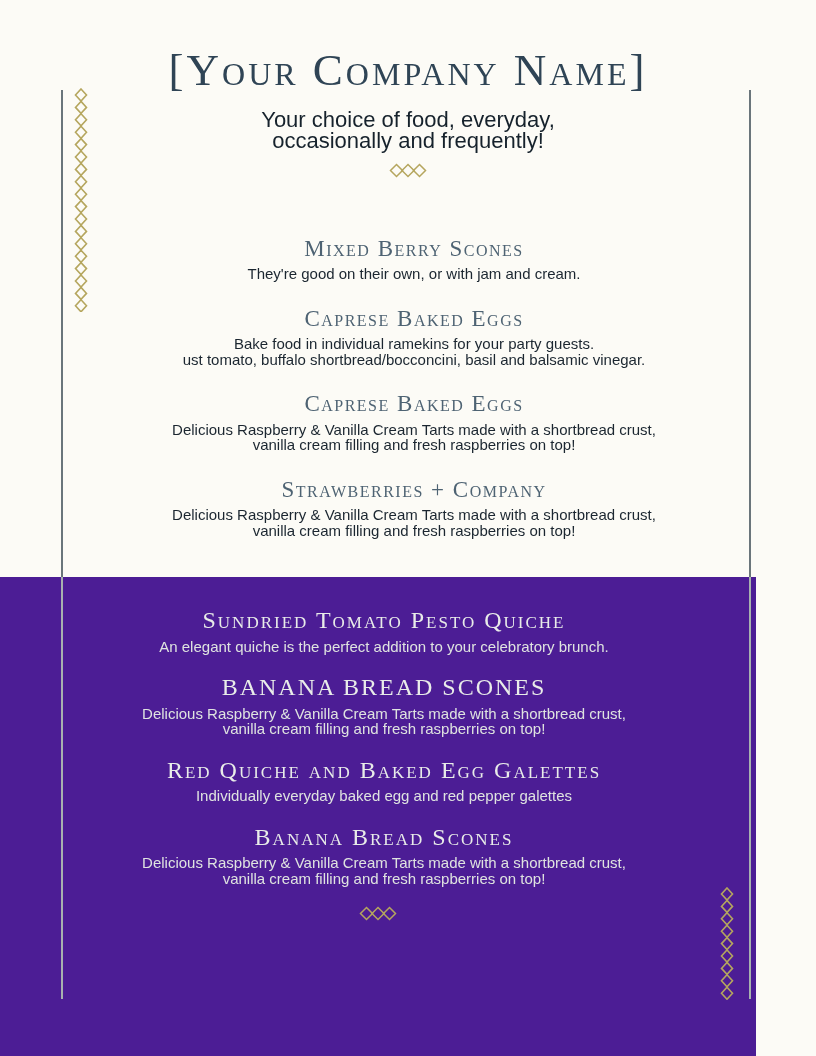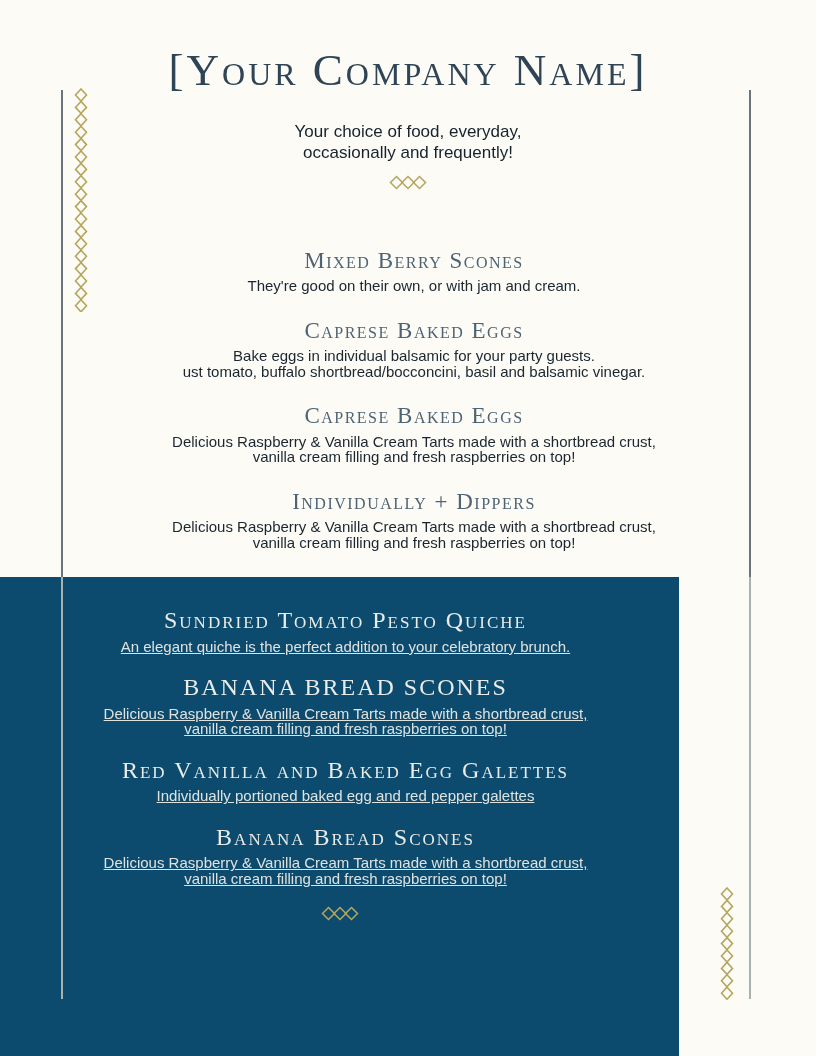--- a/index.html
+++ b/index.html
@@ -13,38 +13,38 @@
   .page { position: relative; width: 816px; height: 1056px; }
 
   .section-light {
     position: absolute; top: 0; left: 0;
     width: 816px; height: 534px;
     background: #fcfbf6;
     text-align: center;
   }
   .section-dark {
     position: absolute; top: 577px; left: 0;
-    width: 679px; height: 479px;
-    background: #0c4a6e;
+    width: 756px; height: 479px;
+    background: #4c1d95;
     text-align: center;
   }
 
   .company-title {
     margin-top: 48px;
     font-family: "Liberation Serif", serif;
     font-variant: small-caps;
     font-weight: 400;
     font-size: 45px;
     line-height: 1.0;
     letter-spacing: 3px;
     color: #2f4455;
   }
   .subtitle {
-    margin-top: 28px;
-    font-size: 17px;
+    margin-top: 16px;
+    font-size: 22px;
     line-height: 21px;
     color: #16222c;
   }
 
   .ornament { margin-top: 12px; }
   .ornament-bottom { margin-top: 20px; }
 
   .menu-items-light { margin-top: 54px; }
   .menu-items-dark { padding-top: 30px; }
 
@@ -64,21 +64,21 @@
   .menu-items-dark .item-title {
     font-size: 24px;
     letter-spacing: 2px;
     color: #e9ece9;
   }
   .item-desc {
     font-size: 15px;
     line-height: 15.5px;
     color: #1b2630;
   }
-  .menu-items-dark .item-desc { color: #dfe3e0; text-decoration: underline; }
+  .menu-items-dark .item-desc { color: #dfe3e0; }
 
   .vline {
     position: absolute;
     top: 90px;
     width: 1.5px;
     height: 909px;
     background: linear-gradient(#6a757b 0 53.58%, #a8b1af 53.58% 100%);
   }
   .vline-left { left: 61px; }
   .vline-right { left: 749px; }
@@ -116,50 +116,50 @@
       </svg>
     </div>
 
     <div class="menu-items-light">
       <div class="menu-item">
         <h2 class="item-title">Mixed Berry Scones</h2>
         <p class="item-desc">They're good on their own, or with jam and cream.</p>
       </div>
       <div class="menu-item">
         <h2 class="item-title">Caprese Baked Eggs</h2>
-        <p class="item-desc">Bake eggs in individual balsamic for your party guests.</p>
+        <p class="item-desc">Bake food in individual ramekins for your party guests.</p>
         <p class="item-desc">ust tomato, buffalo shortbread/bocconcini, basil and balsamic vinegar.</p>
       </div>
       <div class="menu-item">
         <h2 class="item-title">Caprese Baked Eggs</h2>
         <p class="item-desc">Delicious Raspberry &amp; Vanilla Cream Tarts made with a shortbread crust,</p>
         <p class="item-desc">vanilla cream filling and fresh raspberries on top!</p>
       </div>
       <div class="menu-item">
-        <h2 class="item-title">Individually + Dippers</h2>
+        <h2 class="item-title">Strawberries + Company</h2>
         <p class="item-desc">Delicious Raspberry &amp; Vanilla Cream Tarts made with a shortbread crust,</p>
         <p class="item-desc">vanilla cream filling and fresh raspberries on top!</p>
       </div>
     </div>
   </div>
 
   <div class="section-dark">
     <div class="menu-items-dark">
       <div class="menu-item">
         <h2 class="item-title">Sundried Tomato Pesto Quiche</h2>
         <p class="item-desc">An elegant quiche is the perfect addition to your celebratory brunch.</p>
       </div>
       <div class="menu-item">
         <h2 class="item-title">BANANA BREAD SCONES</h2>
         <p class="item-desc">Delicious Raspberry &amp; Vanilla Cream Tarts made with a shortbread crust,</p>
         <p class="item-desc">vanilla cream filling and fresh raspberries on top!</p>
       </div>
       <div class="menu-item">
-        <h2 class="item-title">Red Vanilla and Baked Egg Galettes</h2>
-        <p class="item-desc">Individually portioned baked egg and red pepper galettes</p>
+        <h2 class="item-title">Red Quiche and Baked Egg Galettes</h2>
+        <p class="item-desc">Individually everyday baked egg and red pepper galettes</p>
       </div>
       <div class="menu-item">
         <h2 class="item-title">Banana Bread Scones</h2>
         <p class="item-desc">Delicious Raspberry &amp; Vanilla Cream Tarts made with a shortbread crust,</p>
         <p class="item-desc">vanilla cream filling and fresh raspberries on top!</p>
       </div>
     </div>
 
     <div class="ornament-bottom">
       <svg width="38" height="15" viewBox="0 0 38 15">

